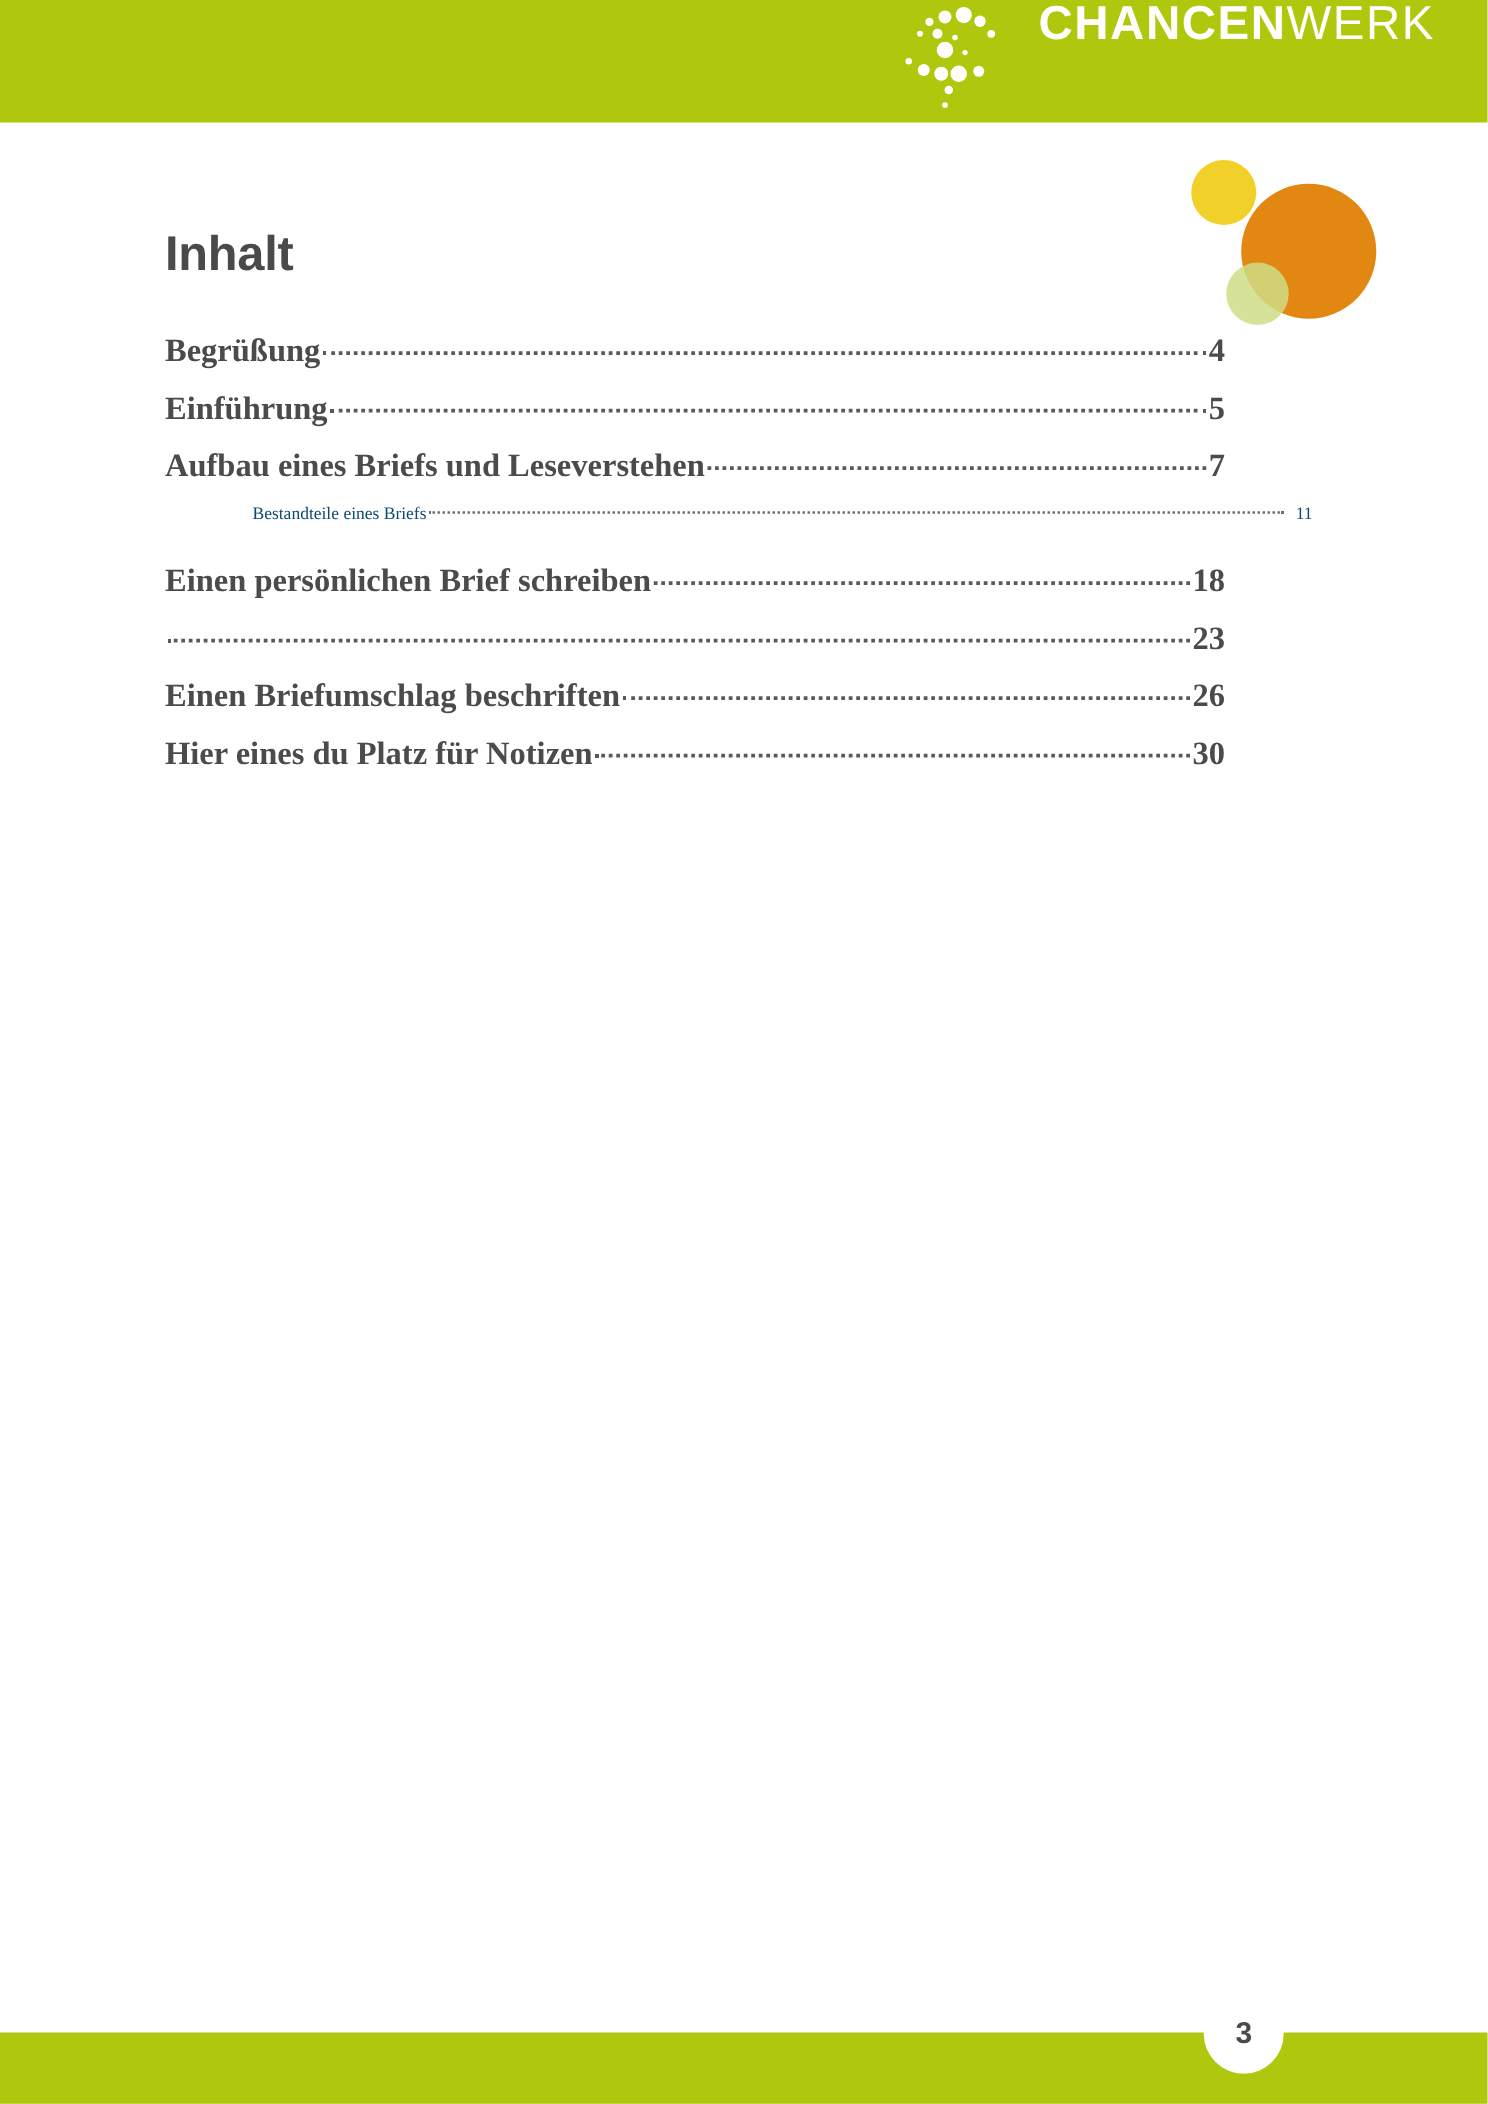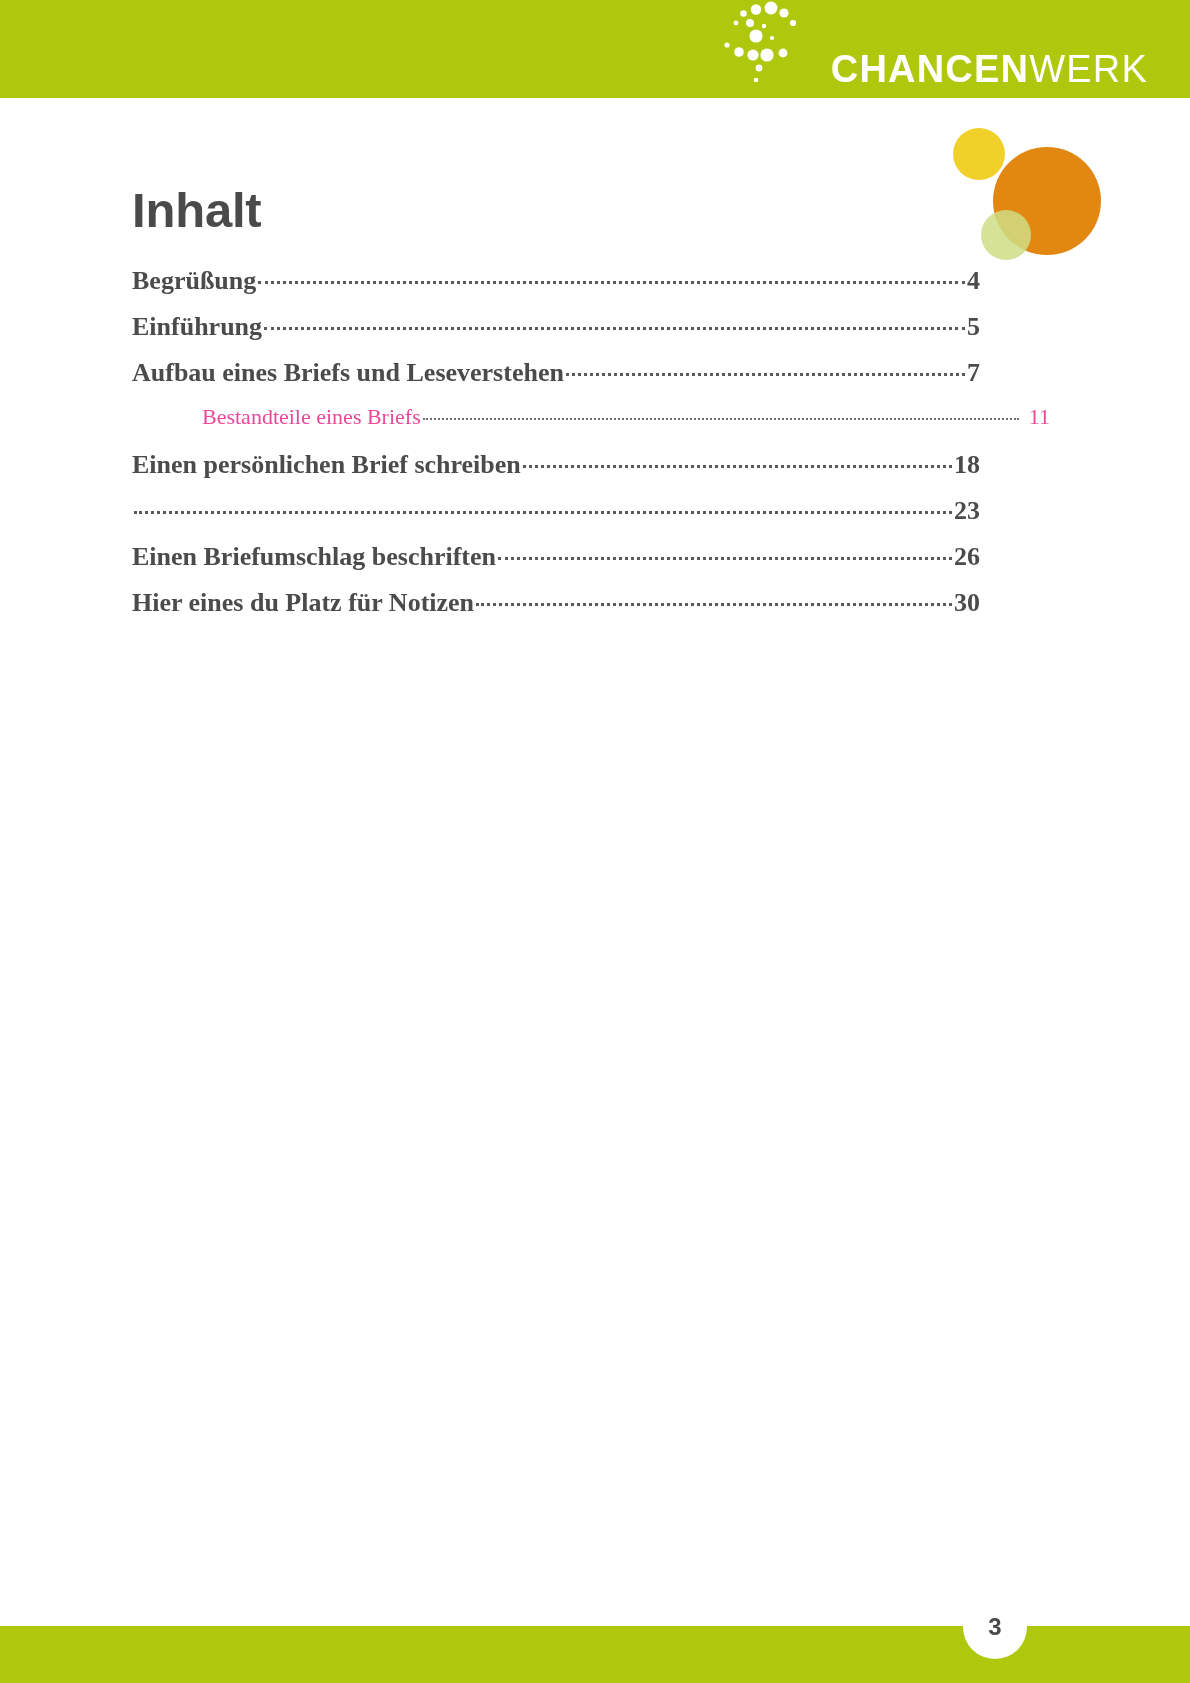--- a/index.html
+++ b/index.html
@@ -24,21 +24,21 @@
     width: 1190px;
     height: 98px;
     background: #afc80d;
   }
   .brand {
     position: absolute;
     right: 42px;
     top: 0;
     height: 88px;
     display: flex;
-    align-items: flex-end;
+    align-items: flex-start;
     gap: 26px;
   }
   .brand-mark {
     width: 96px;
     height: 92px;
     display: block;
   }
   .brand-word {
     font-family: "Liberation Sans", sans-serif;
     font-size: 38px;
@@ -60,21 +60,21 @@
     width: 190px;
     height: 160px;
     pointer-events: none;
   }
 
   
   .page-title {
     position: absolute;
     left: 132px;
     top: 182px;
-    font-size: 49px;
+    font-size: 39px;
     font-weight: bold;
     color: #4a4a4a;
     letter-spacing: -0.2px;
   }
 
   .toc {
     position: absolute;
     left: 132px;
     top: 266px;
     width: 848px;
@@ -89,22 +89,22 @@
     height: 46px;
     font-family: "Liberation Serif", serif;
     font-weight: bold;
     font-size: 26px;
     color: #4b4b4b;
   }
   .toc-row.level-2 {
     height: 46px;
     font-family: "Liberation Serif", serif;
     font-weight: normal;
-    font-size: 22px;
-    color: #ec4899;
+    font-size: 14px;
+    color: #0c4a6e;
     padding-left: 70px;
   }
 
   .toc-label {
     white-space: nowrap;
     flex: 0 0 auto;
   }
   .toc-leader {
     flex: 1 1 auto;
     margin: 0 2px;

